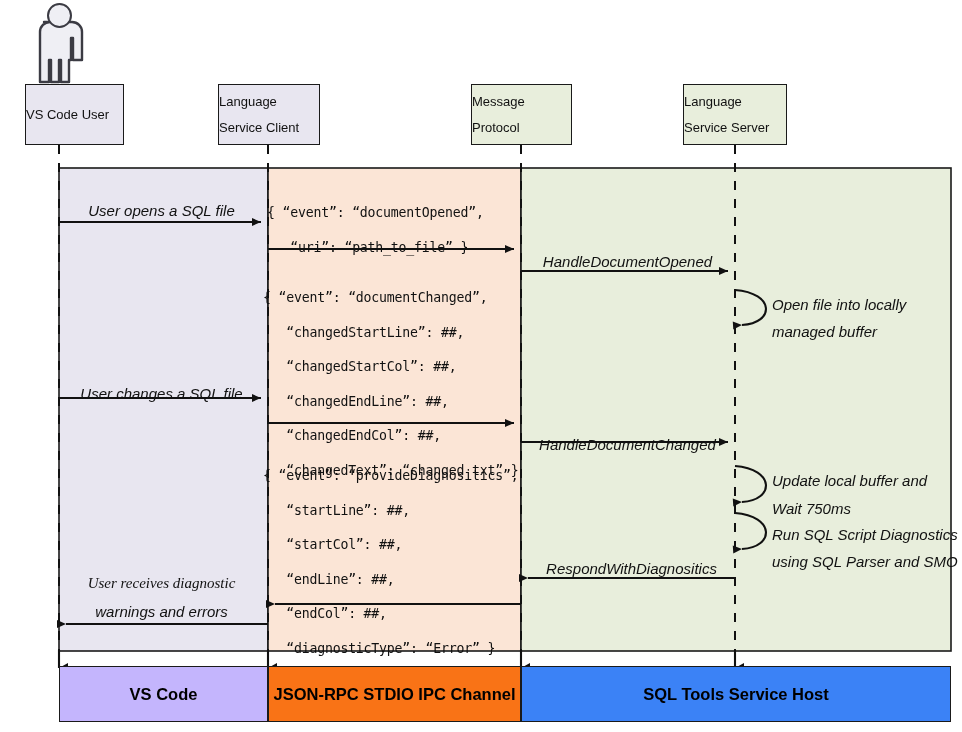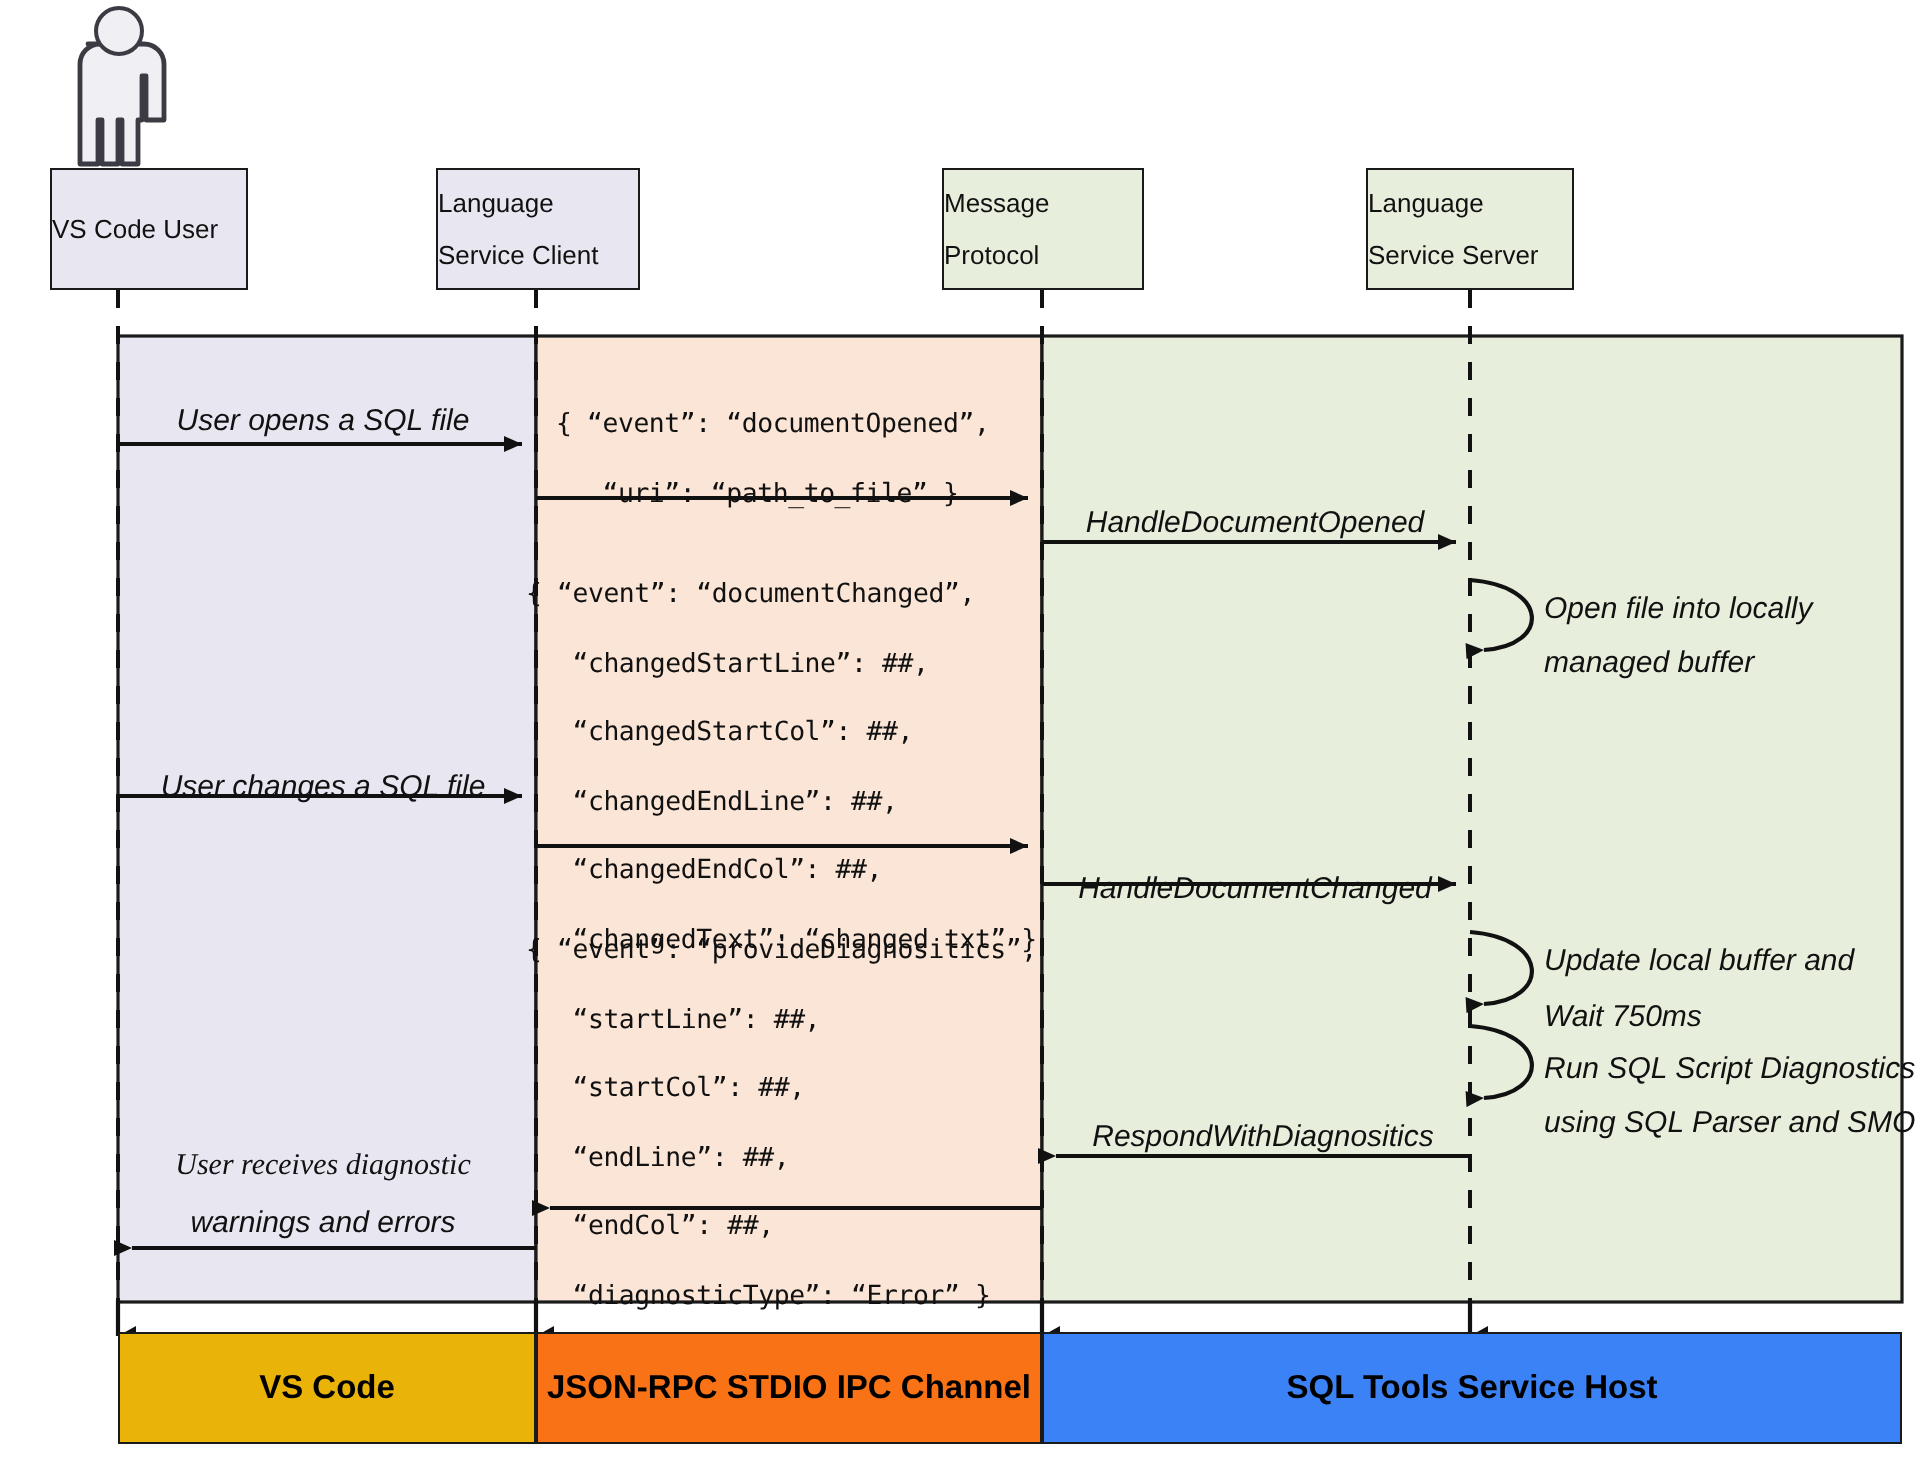--- a/index.html
+++ b/index.html
@@ -38,21 +38,21 @@
     position:absolute;
     border:1.6px solid #1a1a1a;
     box-sizing:border-box;
     display:flex;
     align-items:center;
     justify-content:center;
     font-weight:bold;
     font-size:16.5px;
     color:#000;
   }
-  .footer-box.lavender{background:#eab308;}
+  .footer-box.lavender{background:#c4b5fd;}
   .footer-box.peach{background:#f97316;}
   .footer-box.green{background:#3b82f6;}
   .lbl{
     position:absolute;
     font-style:italic;
     font-size:15px;
     color:#111;
     text-align:center;
     white-space:nowrap;
     line-height:1.0;
@@ -169,21 +169,21 @@
   <div class="lbl" style="left:772px; top:501px; width:182px; text-align:left;">Wait 750ms</div>
 
   <div class="lbl" style="left:772px; top:527px; width:190px; text-align:left;">Run SQL Script Diagnostics</div>
   <div class="lbl" style="left:772px; top:554px; width:190px; text-align:left;">using SQL Parser and SMO</div>
 
   <div class="lbl" style="left:528px; top:561px; width:207px;">RespondWithDiagnositics</div>
 
   <div class="lbl" style="left:59px; top:576px; width:205px;font-family:Liberation Serif, serif;">User receives diagnostic</div>
   <div class="lbl" style="left:59px; top:604px; width:205px;">warnings and errors</div>
 
-  <div class="json" style="left:267px; top:196px;padding-left:11px;">{ “event”: “documentOpened”,
+  <div class="json" style="left:267px; top:196px;">{ “event”: “documentOpened”,
    “uri”: “path_to_file” }</div>
 
   <div class="json" style="left:263px; top:281px;">{ “event”: “documentChanged”,
    “changedStartLine”: ##,
    “changedStartCol”: ##,
    “changedEndLine”: ##,
    “changedEndCol”: ##,
    “changedText”: “changed txt” }</div>
 
   <div class="json" style="left:263px; top:459px;">{ “event”: “provideDiagnositics”,

